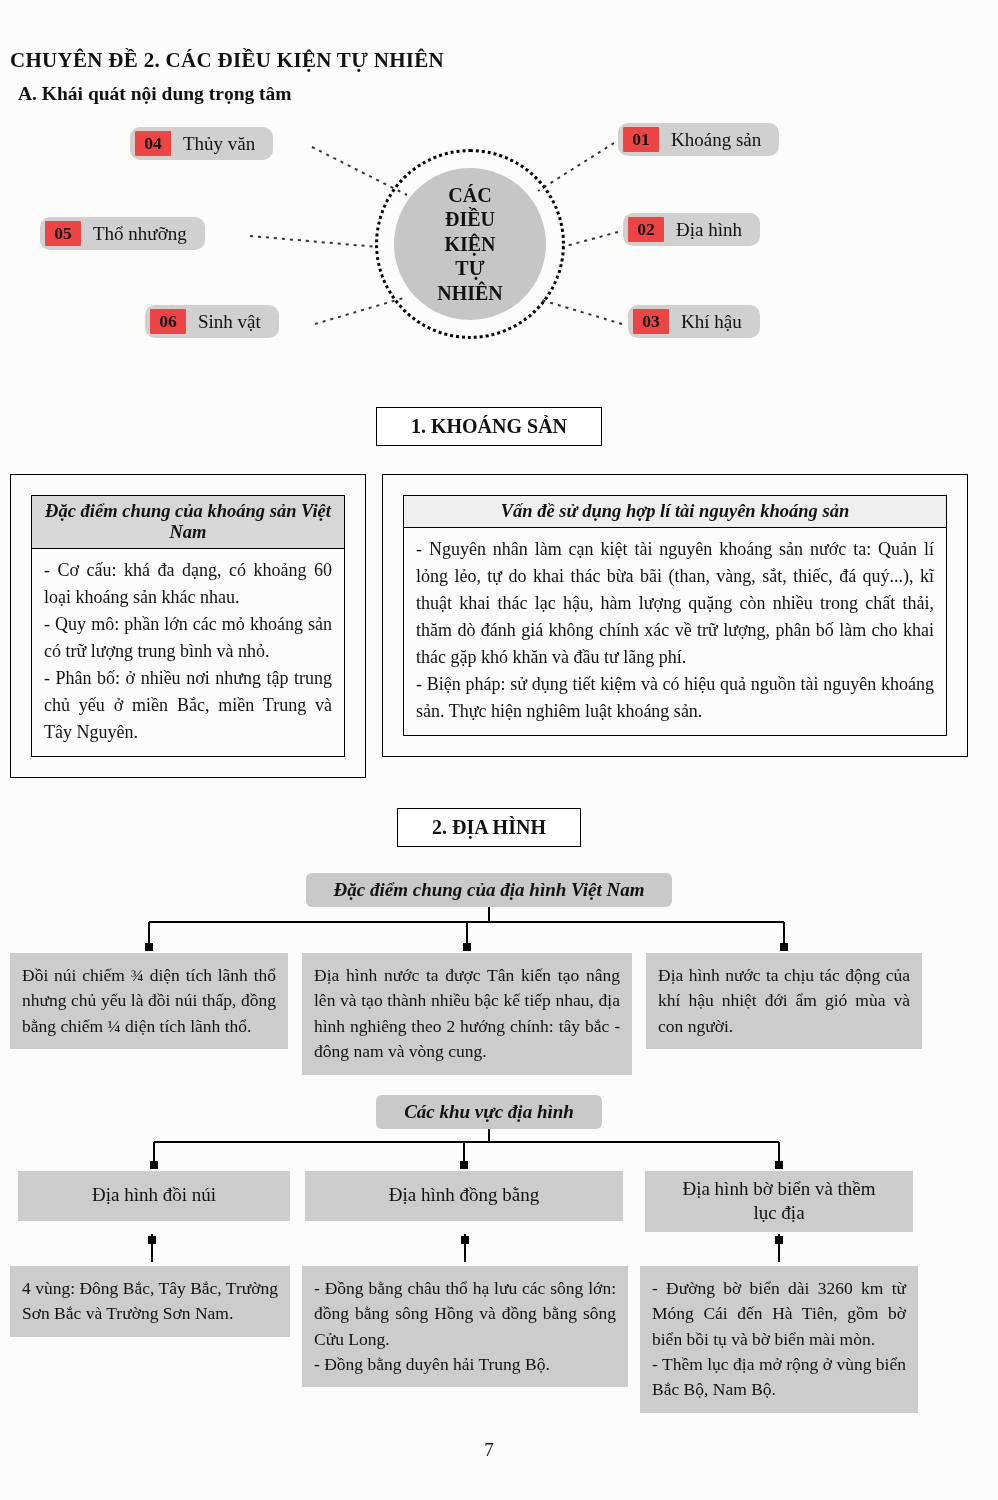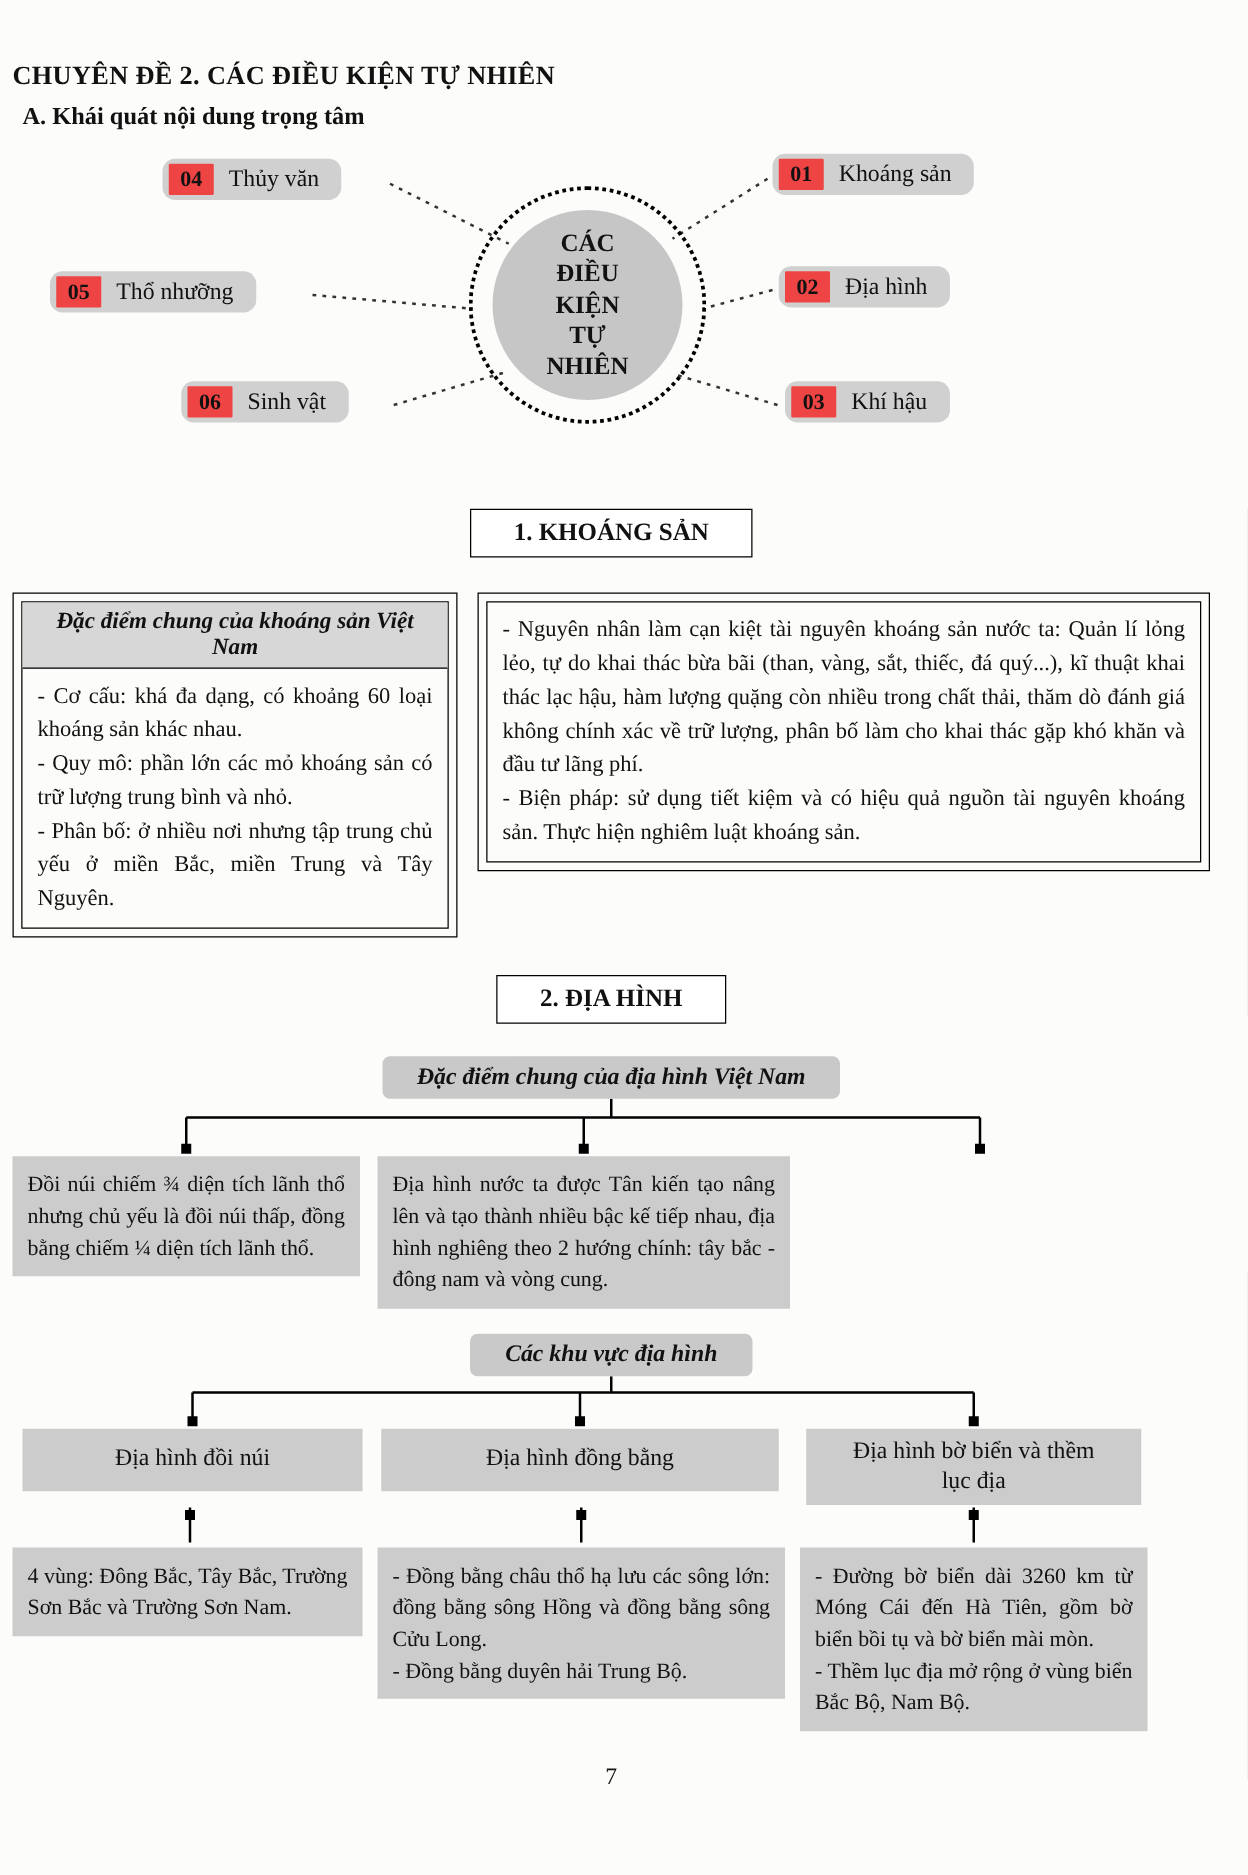--- a/index.html
+++ b/index.html
@@ -25,21 +25,21 @@
     background:#d0d0d0;border-radius:10px;padding:4px 18px 4px 5px;font-size:19px;white-space:nowrap;}
   .mm-num{background:#ef4444;min-width:36px;height:25px;display:flex;align-items:center;
     justify-content:center;font-weight:bold;font-size:17.5px;border-radius:1px;}
 
   
   .sec-box{width:fit-content;margin:26px auto 0;border:1.5px solid #000;background:#fff;
     padding:7px 34px;font-weight:bold;font-size:20px;}
 
   
   .kb-row{display:flex;gap:16px;margin-top:28px;align-items:flex-start;}
-  .kbox{border:1px solid #000;padding:6px;box-sizing:border-box;}
+  .kbox{border:1px solid #000;padding:20px;box-sizing:border-box;}
   .kbox-inner{border:1px solid #000;}
   .kbox-title{text-align:center;font-weight:bold;font-style:italic;font-size:18.5px;
     padding:5px 8px;border-bottom:1px solid #000;}
   .kbox-body{padding:8px 12px 10px;font-size:18px;line-height:1.5;text-align:justify;white-space:pre-line;}
   .kbox-left{width:356px;flex:none;}
   .kbox-left .kbox-title{background:#d7d7d7;}
   .kbox-right{flex:1;}
   .kbox-right .kbox-title{background:#efefef;}
 
   
@@ -118,20 +118,21 @@
     <div class="kbox kbox-left">
       <div class="kbox-inner">
         <div class="kbox-title">Đặc điểm chung của khoáng sản Việt Nam</div>
         <div class="kbox-body">- Cơ cấu: khá đa dạng, có khoảng 60 loại khoáng sản khác nhau.
 - Quy mô: phần lớn các mỏ khoáng sản có trữ lượng trung bình và nhỏ.
 - Phân bố: ở nhiều nơi nhưng tập trung chủ yếu ở miền Bắc, miền Trung và Tây Nguyên.</div>
       </div>
     </div>
     <div class="kbox kbox-right">
       <div class="kbox-inner">
+        <div class="kbox-title">Vấn đề sử dụng hợp lí tài nguyên khoáng sản</div>
         <div class="kbox-body">- Nguyên nhân làm cạn kiệt tài nguyên khoáng sản nước ta: Quản lí lỏng lẻo, tự do khai thác bừa bãi (than, vàng, sắt, thiếc, đá quý...), kĩ thuật khai thác lạc hậu, hàm lượng quặng còn nhiều trong chất thải, thăm dò đánh giá không chính xác về trữ lượng, phân bố làm cho khai thác gặp khó khăn và đầu tư lãng phí.
 - Biện pháp: sử dụng tiết kiệm và có hiệu quả nguồn tài nguyên khoáng sản. Thực hiện nghiêm luật khoáng sản.</div>
       </div>
     </div>
   </div>
 
   <div class="sec-box" style="margin-top:30px;">2. ĐỊA HÌNH</div>
 
   <div class="gray-bar">Đặc điểm chung của địa hình Việt Nam</div>
 
@@ -142,20 +143,21 @@
     <line x1="457" y1="15" x2="457" y2="42"></line>
     <line x1="774" y1="15" x2="774" y2="42"></line>
     <rect x="135" y="36" width="8" height="8"></rect>
     <rect x="453" y="36" width="8" height="8"></rect>
     <rect x="770" y="36" width="8" height="8"></rect>
   </svg>
 
   <div class="row">
     <div class="gbox" style="width:278px;">Đồi núi chiếm ¾ diện tích lãnh thổ nhưng chủ yếu là đồi núi thấp, đồng bằng chiếm ¼ diện tích lãnh thổ.</div>
     <div class="gbox" style="width:330px;margin-left:14px;">Địa hình nước ta được Tân kiến tạo nâng lên và tạo thành nhiều bậc kế tiếp nhau, địa hình nghiêng theo 2 hướng chính: tây bắc - đông nam và vòng cung.</div>
+    <div class="gbox" style="width:276px;margin-left:14px;">Địa hình nước ta chịu tác động của khí hậu nhiệt đới ẩm gió mùa và con người.</div>
   </div>
 
   <div class="gray-bar" style="margin-top:20px;">Các khu vực địa hình</div>
 
   <svg class="tree" width="958" height="42">
     <line x1="479" y1="0" x2="479" y2="13"></line>
     <line x1="144" y1="13" x2="769" y2="13"></line>
     <line x1="144" y1="13" x2="144" y2="38"></line>
     <line x1="454" y1="13" x2="454" y2="38"></line>
     <line x1="769" y1="13" x2="769" y2="38"></line>

